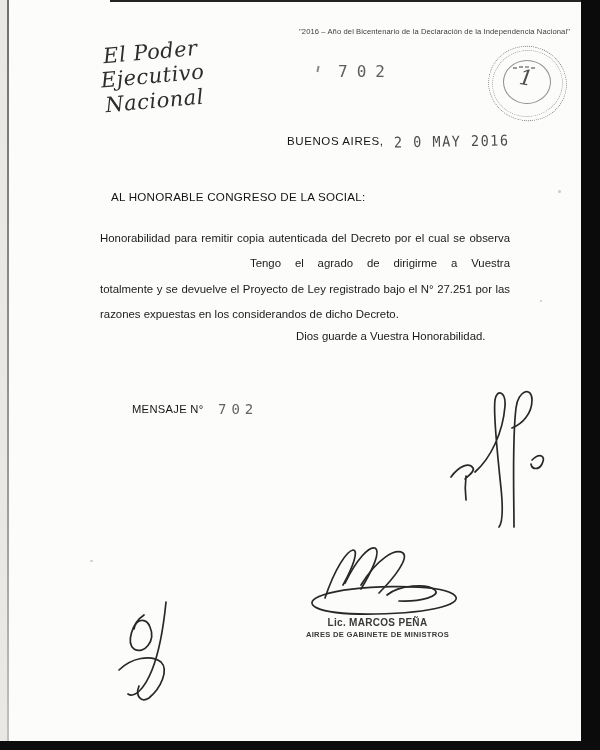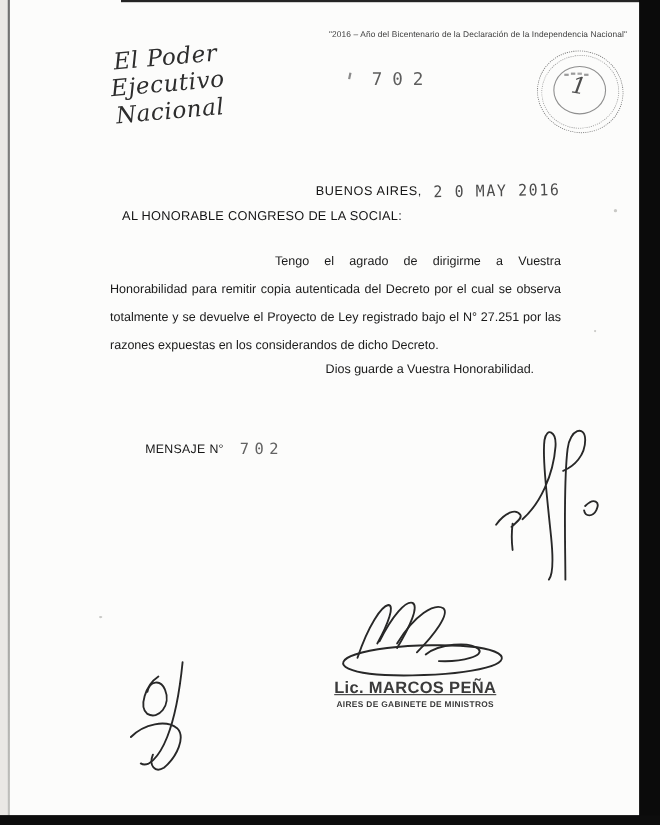--- a/index.html
+++ b/index.html
@@ -47,21 +47,21 @@
     border:1px solid #8f8f8f;
   }
   .seal .arc-dots{position:absolute;left:27px;top:23px;width:4px;height:2px;background:#9a9a9a;
     box-shadow:6px -1px 0 #9a9a9a,12px -1px 0 #a6a6a6,18px 0 0 #9a9a9a;}
   .seal .number{
     position:absolute;left:0;top:22px;width:80px;text-align:center;
     font-family:"DejaVu Serif",serif;font-style:italic;font-size:21px;color:#4e4e4e;
     transform:rotate(9deg);
   }
 
-  .dateline{position:absolute;left:287px;top:131px;white-space:nowrap;margin-top:33px;}
+  .dateline{position:absolute;left:287px;top:131px;white-space:nowrap;}
   .date-city{font-size:11.5px;letter-spacing:.6px;color:#151515;}
   .date-stamp{
     font-family:"DejaVu Sans Mono",monospace;font-size:13.5px;letter-spacing:1.5px;color:#4c4c4c;
     margin-left:6px;display:inline-block;transform:rotate(-1deg) scaleY(1.08);vertical-align:-1px;
   }
 
   .salutation{position:absolute;left:111px;top:190px;font-size:11.6px;letter-spacing:.25px;color:#141414;}
 
   .body-text{position:absolute;left:100px;top:226px;width:410px;font-size:11.4px;line-height:25.4px;color:#1a1a1a;}
   .body-line{text-align:justify;text-align-last:justify;white-space:normal;}
@@ -75,21 +75,21 @@
   .mensaje-number{
     font-family:"DejaVu Sans Mono",monospace;font-size:14px;letter-spacing:5px;color:#636363;
     margin-left:10px;vertical-align:-1px;
   }
 
   .sig{position:absolute;}
   .sig svg{display:block;}
   .sig path{fill:none;stroke:#282828;stroke-width:1.7;stroke-linecap:round;stroke-linejoin:round;}
 
   .sig-block{position:absolute;text-align:center;color:#3a3a3a;}
-  .sig-name{font-size:15px;font-weight:bold;letter-spacing:.3px;text-decoration:underline;}
+  .sig-name{font-size:10px;font-weight:bold;letter-spacing:.3px;}
   .sig-title{font-size:7.6px;font-weight:bold;letter-spacing:.3px;margin-top:2px;}
   .sig-subtitle{font-size:6.2px;font-weight:bold;color:#a2a29d;letter-spacing:.2px;margin-top:7px;}
 
   .speck{position:absolute;background:#c9c9c6;border-radius:50%;}
 </style>
 </head>
 <body>
 
 <div class="page">
 
@@ -118,22 +118,22 @@
   </div>
 
   <div class="dateline">
     <span class="date-city">BUENOS AIRES,</span>
     <span class="date-stamp">2 0 MAY 2016</span>
   </div>
 
   <div class="salutation">AL HONORABLE CONGRESO DE LA SOCIAL:</div>
 
   <div class="body-text">
+    <div class="body-line">Honorabilidad para remitir copia autenticada del Decreto por el cual se observa</div>
     <div class="body-line first">Tengo el agrado de dirigirme a Vuestra</div>
-    <div class="body-line">Honorabilidad para remitir copia autenticada del Decreto por el cual se observa</div>
     <div class="body-line">totalmente y se devuelve el Proyecto de Ley registrado bajo el N° 27.251 por las</div>
     <div class="body-line last">razones expuestas en los considerandos de dicho Decreto.</div>
   </div>
 
   <div class="closing">Dios guarde a Vuestra Honorabilidad.</div>
 
   <div class="mensaje">
     <span class="mensaje-label">MENSAJE N°</span>
     <span class="mensaje-number">702</span>
   </div>

